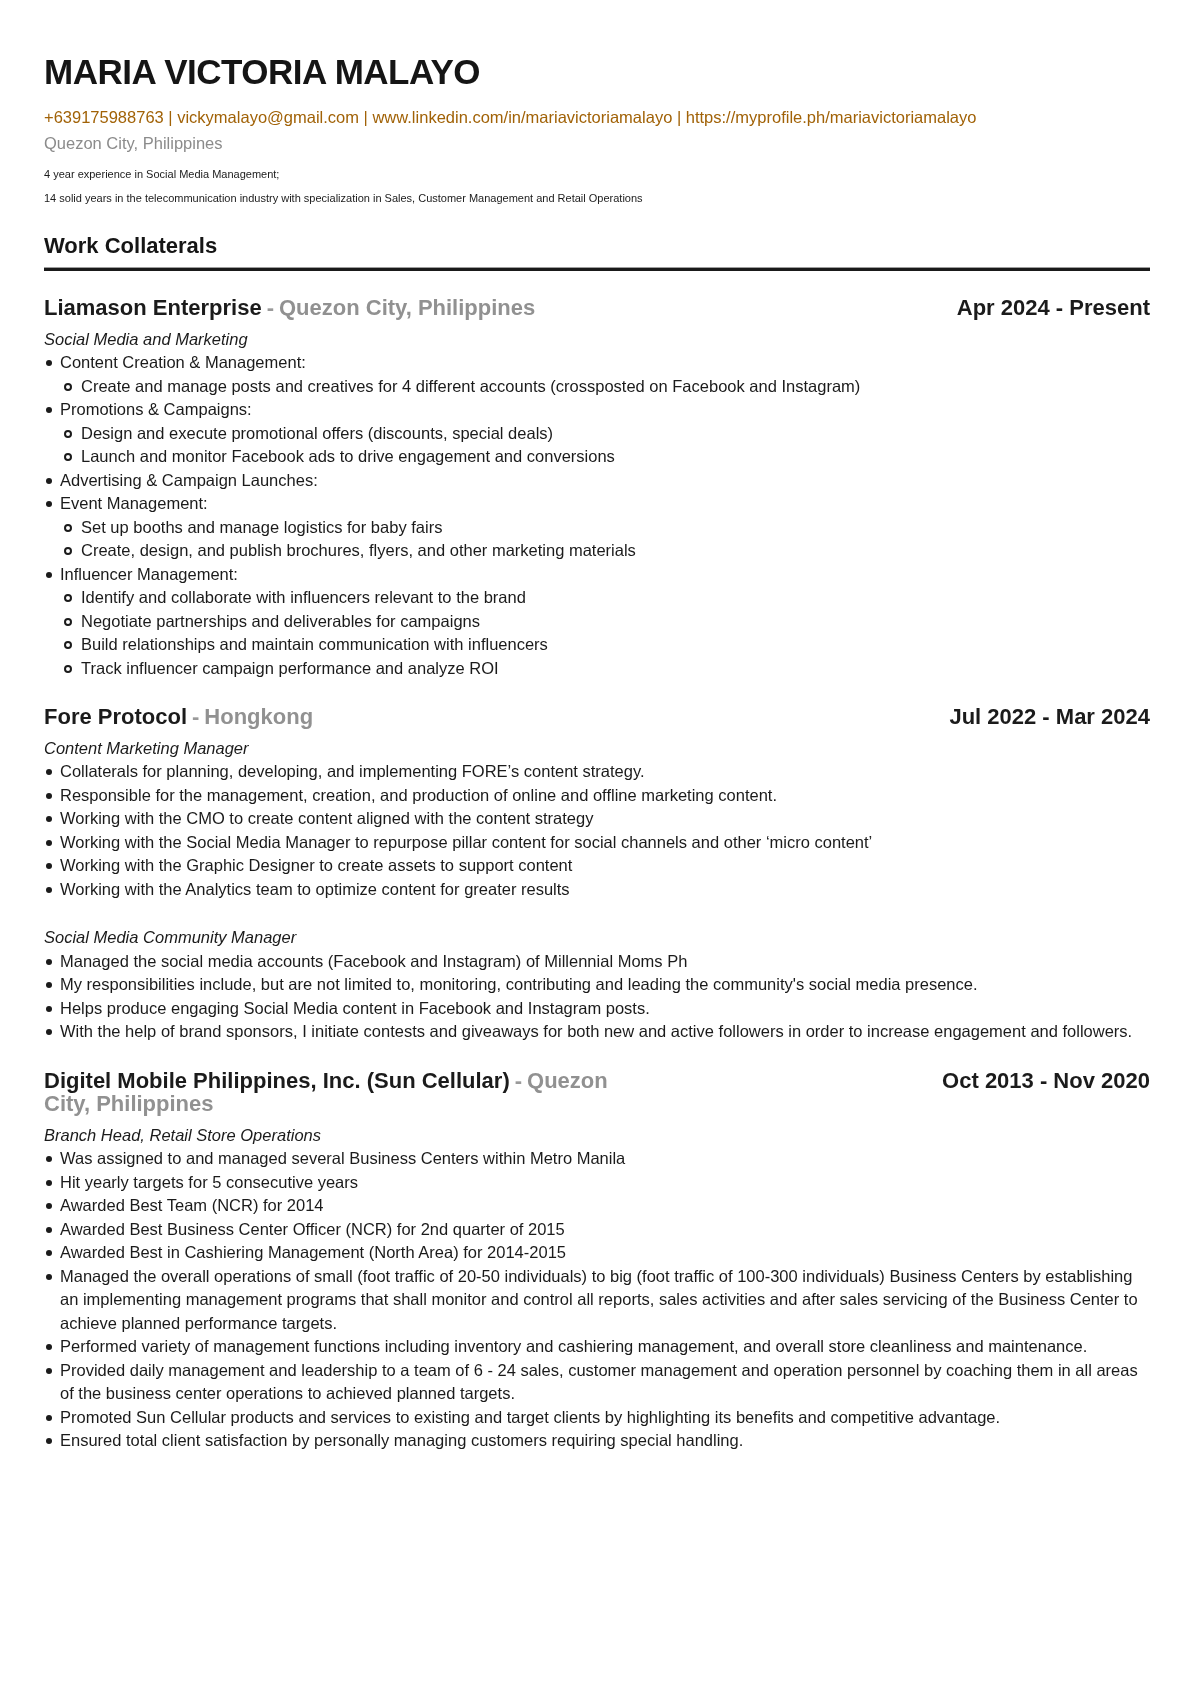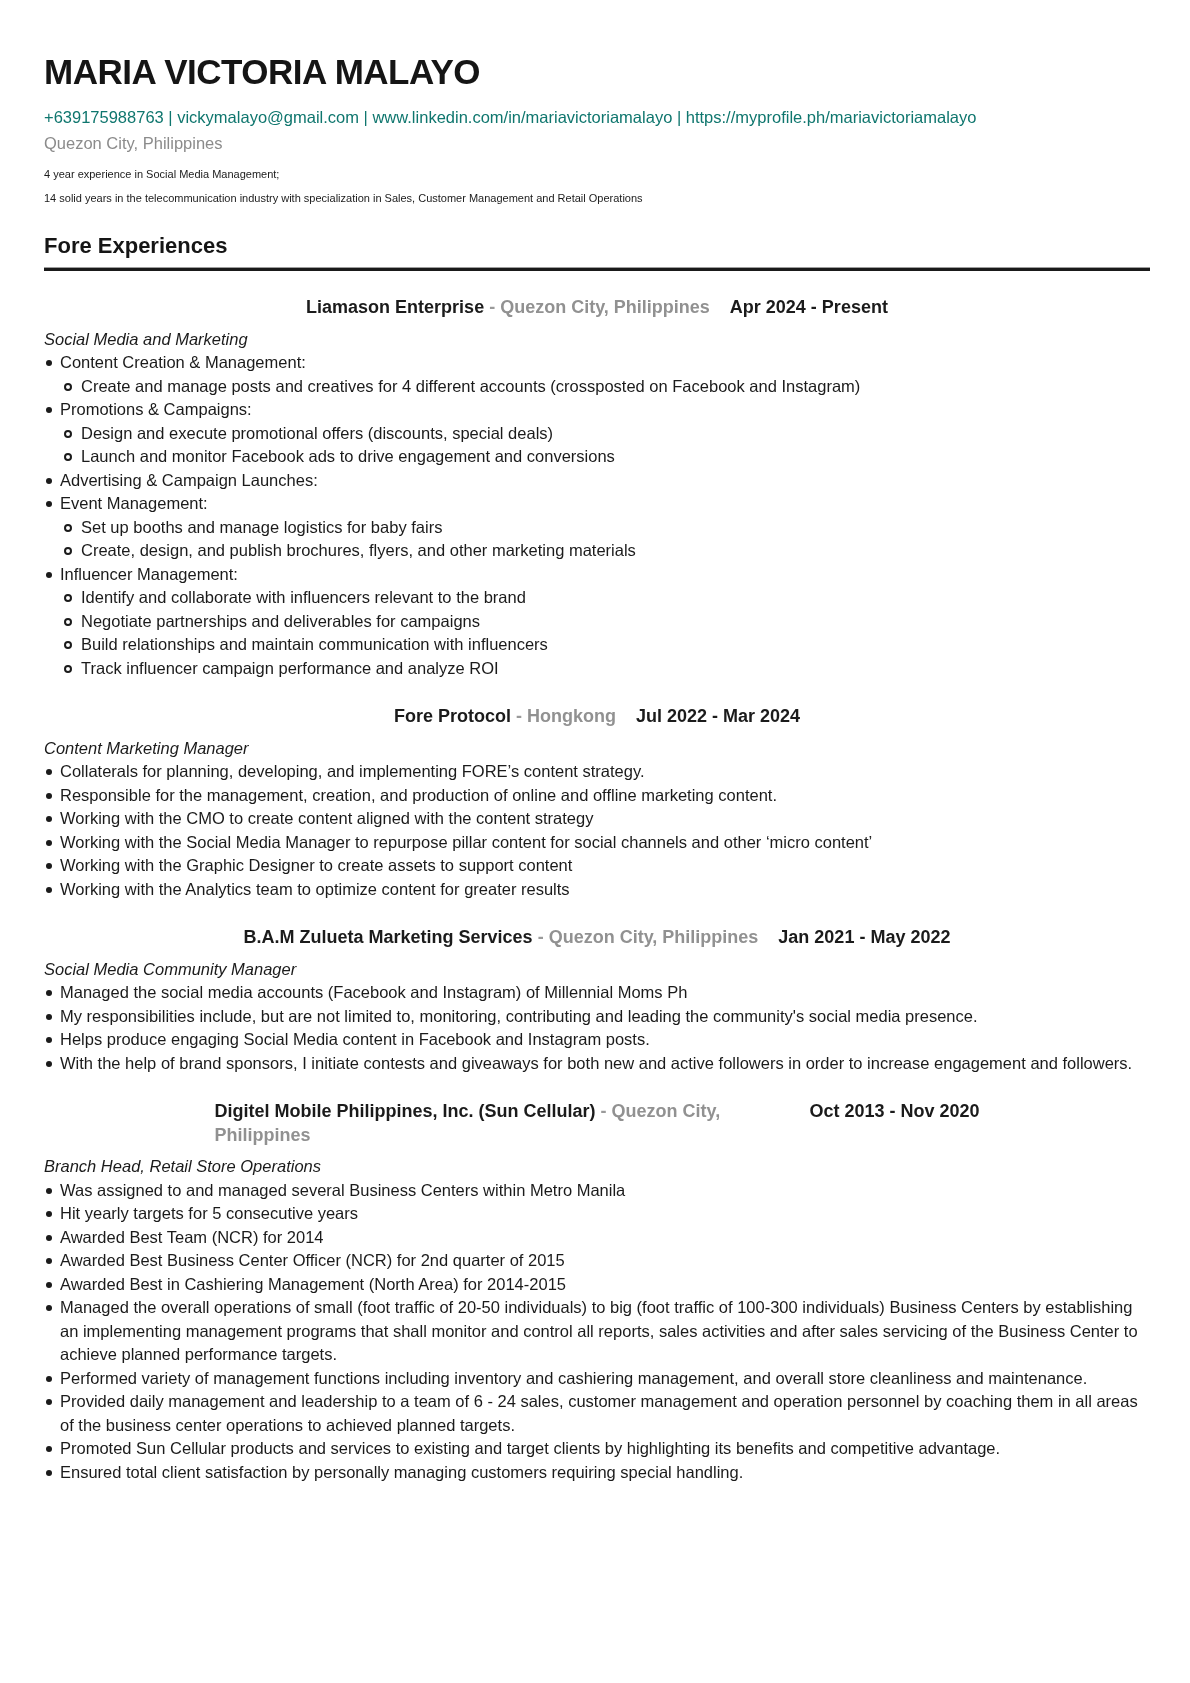--- a/index.html
+++ b/index.html
@@ -23,21 +23,21 @@
     font-size: 35px;
     line-height: 40px;
     font-weight: 700;
     letter-spacing: -0.5px;
     color: #151515;
   }
   .contact {
     margin-top: 12px;
     font-size: 16.5px;
     line-height: 26px;
-    color: #0f766e;
+    color: #a16207;
   }
   .location {
     font-size: 16.5px;
     line-height: 26px;
     color: #8b8b8b;
   }
   .summary { margin-top: 7px; }
   .summary div {
     font-size: 11px;
     line-height: 23.5px;
@@ -54,23 +54,23 @@
   .section-rule {
     margin-top: 7px;
     height: 4px;
     border-top: 1px solid #9e9e9e;
     background: #1a1a1a;
   }
   
   .job { margin-top: 25px; }
   .job-header {
     display: flex;
-    justify-content: center;
+    justify-content: space-between;
     align-items: flex-start;
-    font-size: 18px;
+    font-size: 22px;
     line-height: 23.5px;
   }
   .job-left { max-width: 575px; font-weight: 700; }
   .company { color: #1b1b1b; }
   .sep { color: #9a9a9a; margin: 0 5px; }
   .loc { color: #919191; }
   .dates {
     white-space: nowrap;
     font-weight: 700;
     color: #1b1b1b;
@@ -113,21 +113,21 @@
 
 <div class="page">
   <h1 class="name">MARIA VICTORIA MALAYO</h1>
   <div class="contact">+639175988763 | vickymalayo@gmail.com | www.linkedin.com/in/mariavictoriamalayo | https://myprofile.ph/mariavictoriamalayo</div>
   <div class="location">Quezon City, Philippines</div>
   <div class="summary">
     <div>4 year experience in Social Media Management;</div>
     <div>14 solid years in the telecommunication industry with specialization in Sales, Customer Management and Retail Operations</div>
   </div>
 
-  <h2 class="section-title">Fore Experiences</h2>
+  <h2 class="section-title">Work Collaterals</h2>
   <div class="section-rule"></div>
 
   <div id="jobs">
   <section class="job">
     <div class="job-header">
       <div class="job-left">
         <span class="company">Liamason Enterprise</span><span class="sep">-</span><span class="loc">Quezon City, Philippines</span>
       </div>
       <div class="dates">Apr 2024 - Present</div>
     </div>
@@ -162,26 +162,20 @@
           <div class="bullet l1"><span class="marker"></span><span class="btext">Collaterals for planning, developing, and implementing FORE’s content strategy.</span></div>
           <div class="bullet l1"><span class="marker"></span><span class="btext">Responsible for the management, creation, and production of online and offline marketing content.</span></div>
           <div class="bullet l1"><span class="marker"></span><span class="btext">Working with the CMO to create content aligned with the content strategy</span></div>
           <div class="bullet l1"><span class="marker"></span><span class="btext">Working with the Social Media Manager to repurpose pillar content for social channels and other ‘micro content’</span></div>
           <div class="bullet l1"><span class="marker"></span><span class="btext">Working with the Graphic Designer to create assets to support content</span></div>
           <div class="bullet l1"><span class="marker"></span><span class="btext">Working with the Analytics team to optimize content for greater results</span></div>
         </div>
   </section>
 
   <section class="job">
-    <div class="job-header">
-      <div class="job-left">
-        <span class="company">B.A.M Zulueta Marketing Services</span><span class="sep">-</span><span class="loc">Quezon City, Philippines</span>
-      </div>
-      <div class="dates">Jan 2021 - May 2022</div>
-    </div>
     <div class="role">Social Media Community Manager</div>
     <div class="bullets">
           <div class="bullet l1"><span class="marker"></span><span class="btext">Managed the social media accounts (Facebook and Instagram) of Millennial Moms Ph</span></div>
           <div class="bullet l1"><span class="marker"></span><span class="btext">My responsibilities include, but are not limited to, monitoring, contributing and leading the community's social media presence.</span></div>
           <div class="bullet l1"><span class="marker"></span><span class="btext">Helps produce engaging Social Media content in Facebook and Instagram posts.</span></div>
           <div class="bullet l1"><span class="marker"></span><span class="btext">With the help of brand sponsors, I initiate contests and giveaways for both new and active followers in order to increase engagement and followers.</span></div>
         </div>
   </section>
 
   <section class="job">

